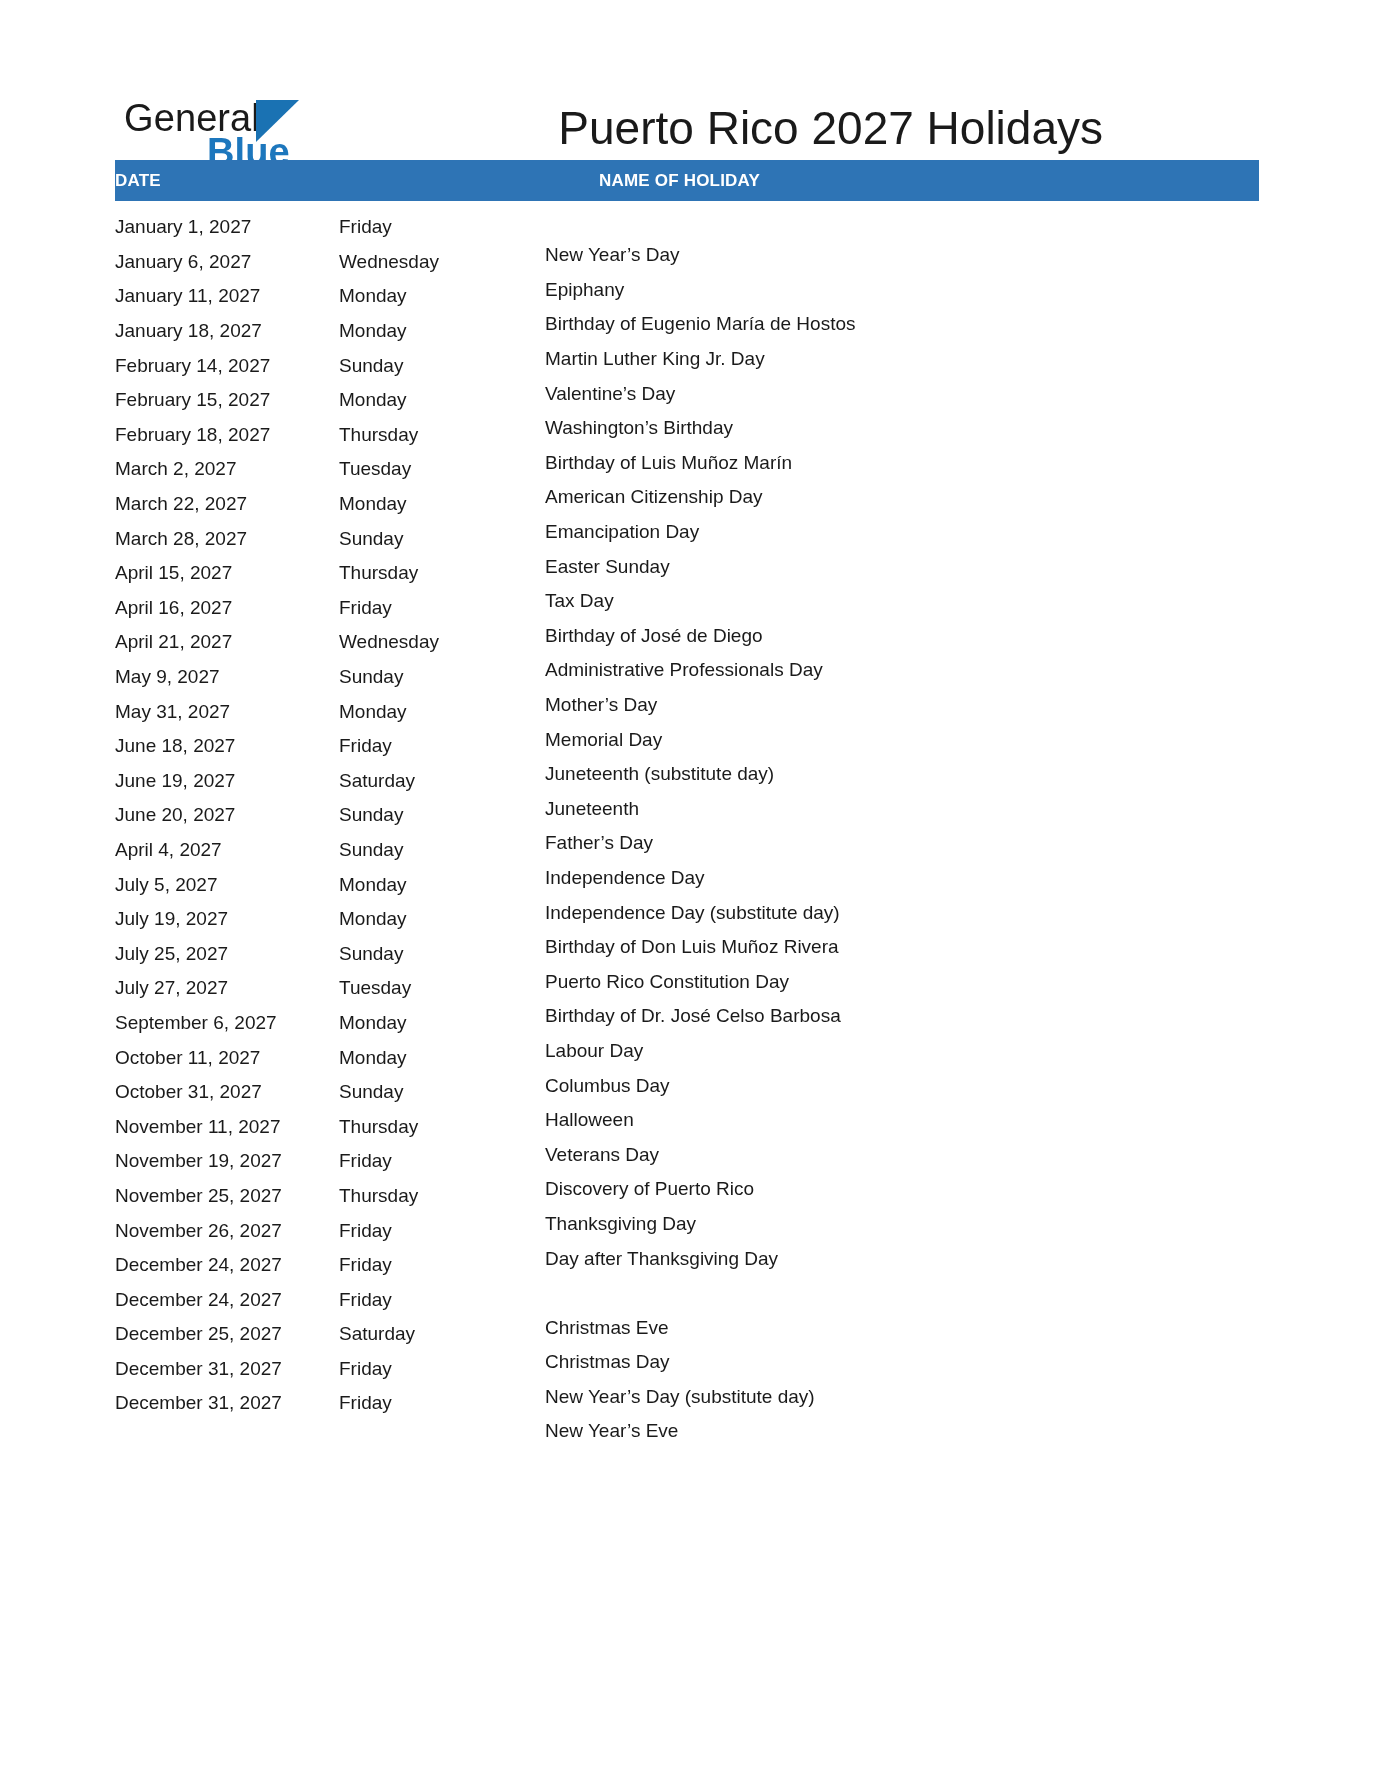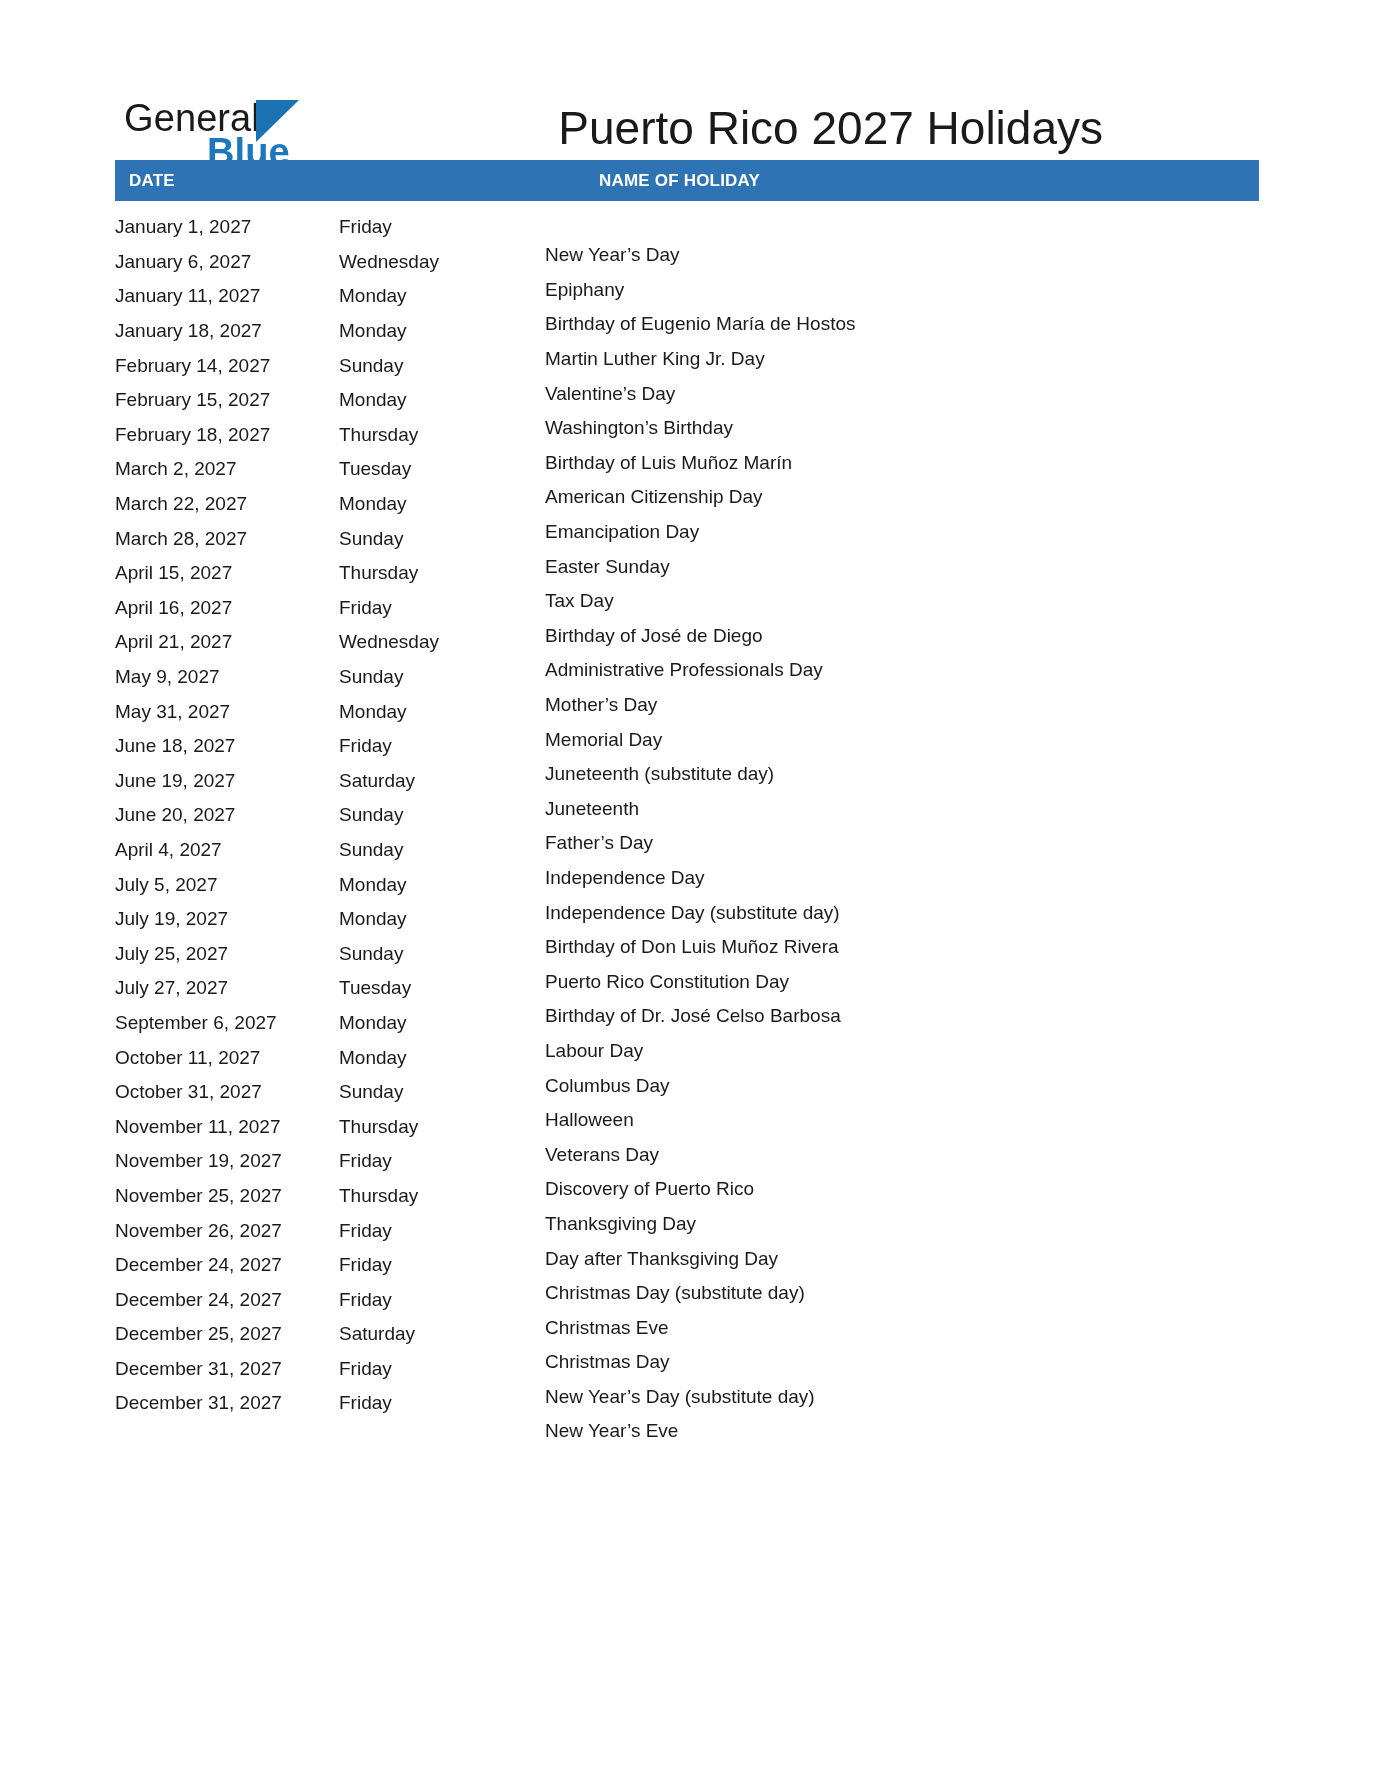--- a/index.html
+++ b/index.html
@@ -106,21 +106,20 @@
     font-size: 17px;
     font-weight: 700;
     letter-spacing: 0.2px;
     box-sizing: border-box;
     display: flex;
     align-items: center;
   }
   .th-date {
     left: 0;
     width: 570px;
-    padding-left: 14px;
   }
   .th-name {
     left: 484px;
     width: 660px;
   }
 
   .tbody {
     position: relative;
     padding-top: 9px;
   }
@@ -316,21 +315,20 @@
           <div class="cell cell-name">Thanksgiving Day</div>
         </div>
         <div class="row">
           <div class="cell cell-date">November 26, 2027</div>
           <div class="cell cell-day">Friday</div>
           <div class="cell cell-name">Day after Thanksgiving Day</div>
         </div>
         <div class="row">
           <div class="cell cell-date">December 24, 2027</div>
           <div class="cell cell-day">Friday</div>
-          <div class="cell cell-name">Christmas Day (substitute day)</div>
         </div>
         <div class="row">
           <div class="cell cell-date">December 24, 2027</div>
           <div class="cell cell-day">Friday</div>
           <div class="cell cell-name">Christmas Eve</div>
         </div>
         <div class="row">
           <div class="cell cell-date">December 25, 2027</div>
           <div class="cell cell-day">Saturday</div>
           <div class="cell cell-name">Christmas Day</div>

